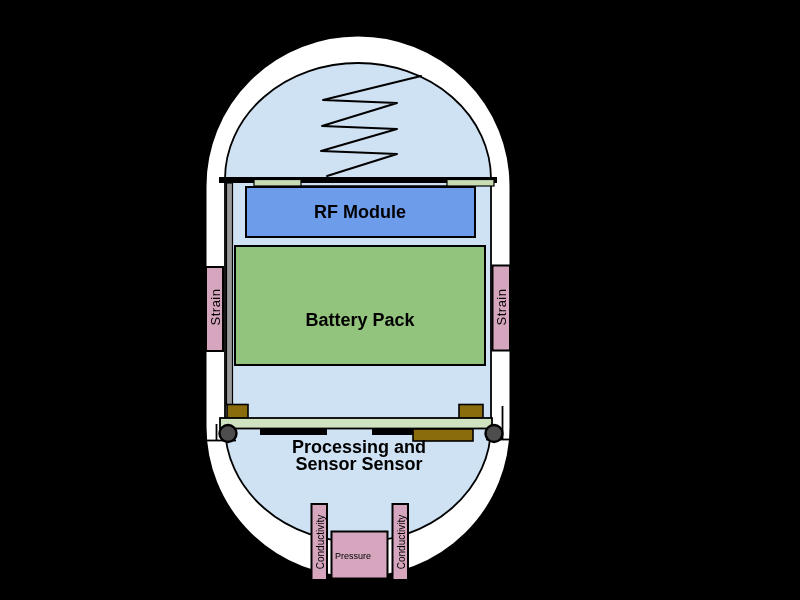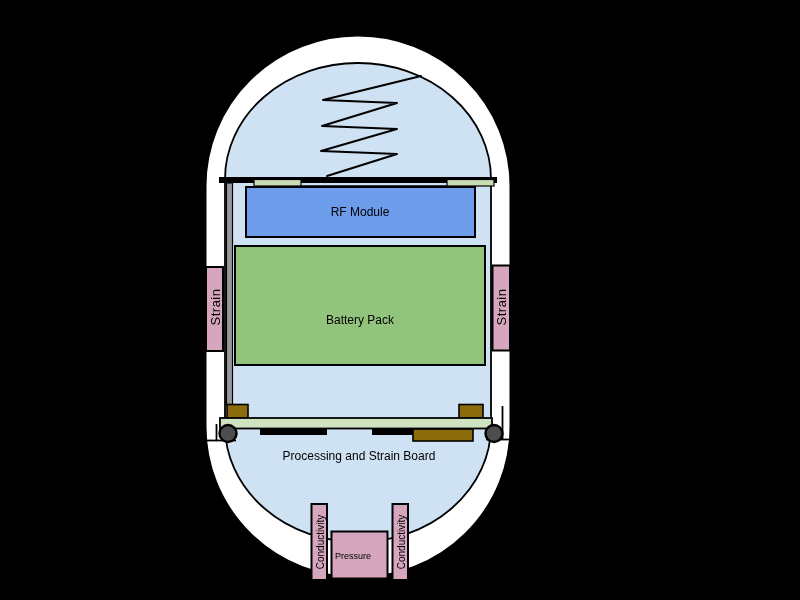--- a/index.html
+++ b/index.html
@@ -12,21 +12,21 @@
   }
   #stage svg { position: absolute; left: 0; top: 0; }
   .lbl {
     position: absolute;
     color: #000;
     transform: translate(-50%, -50%);
     white-space: nowrap;
     pointer-events: none;
   }
   .lbl.vert { transform: translate(-50%, -50%) rotate(-90deg); }
-  .lbl.big   { font-size: 12px; }
+  .lbl.big   { font-size: 18px; font-weight: bold; }
   .lbl.strain { font-size: 13px; letter-spacing: 0.5px; }
   .lbl.tiny  { font-size: 10px; }
   .lbl.mini  { font-size: 9px; }
   .lbl.wrap {
     white-space: normal;
     width: 190px;
     text-align: center;
     line-height: 17px;
   }
 </style>
@@ -75,21 +75,21 @@
 
     <rect x="311.5" y="504" width="15.5" height="76" stroke="#000" stroke-width="2" fill="#d5a6bd"></rect>
     <rect x="392.5" y="504" width="15.5" height="76" stroke="#000" stroke-width="2" fill="#d5a6bd"></rect>
     <rect x="331.5" y="531.5" width="56" height="47" stroke="#000" stroke-width="2" fill="#d5a6bd"></rect>
   </svg>
 
   <div class="lbl big" style="left:360px; top:212px;">RF Module</div>
 
   <div class="lbl big" style="left:360px; top:320px;">Battery Pack</div>
 
-  <div class="lbl big wrap" style="left:359px; top:456px;">Processing and Strain Board</div>
+  <div class="lbl big wrap" style="left:359px; top:456px;">Processing and Sensor Sensor</div>
 
   <div class="lbl strain vert" style="left:214.5px; top:307px;">Strain</div>
 
   <div class="lbl strain vert" style="left:501px; top:307px;">Strain</div>
 
   <div class="lbl tiny vert" style="left:319.5px; top:542px;">Conductivity</div>
 
   <div class="lbl tiny vert" style="left:400.5px; top:542px;">Conductivity</div>
 
   <div class="lbl mini" style="left:338px; top:556px;padding-left:30px;">Pressure</div>

